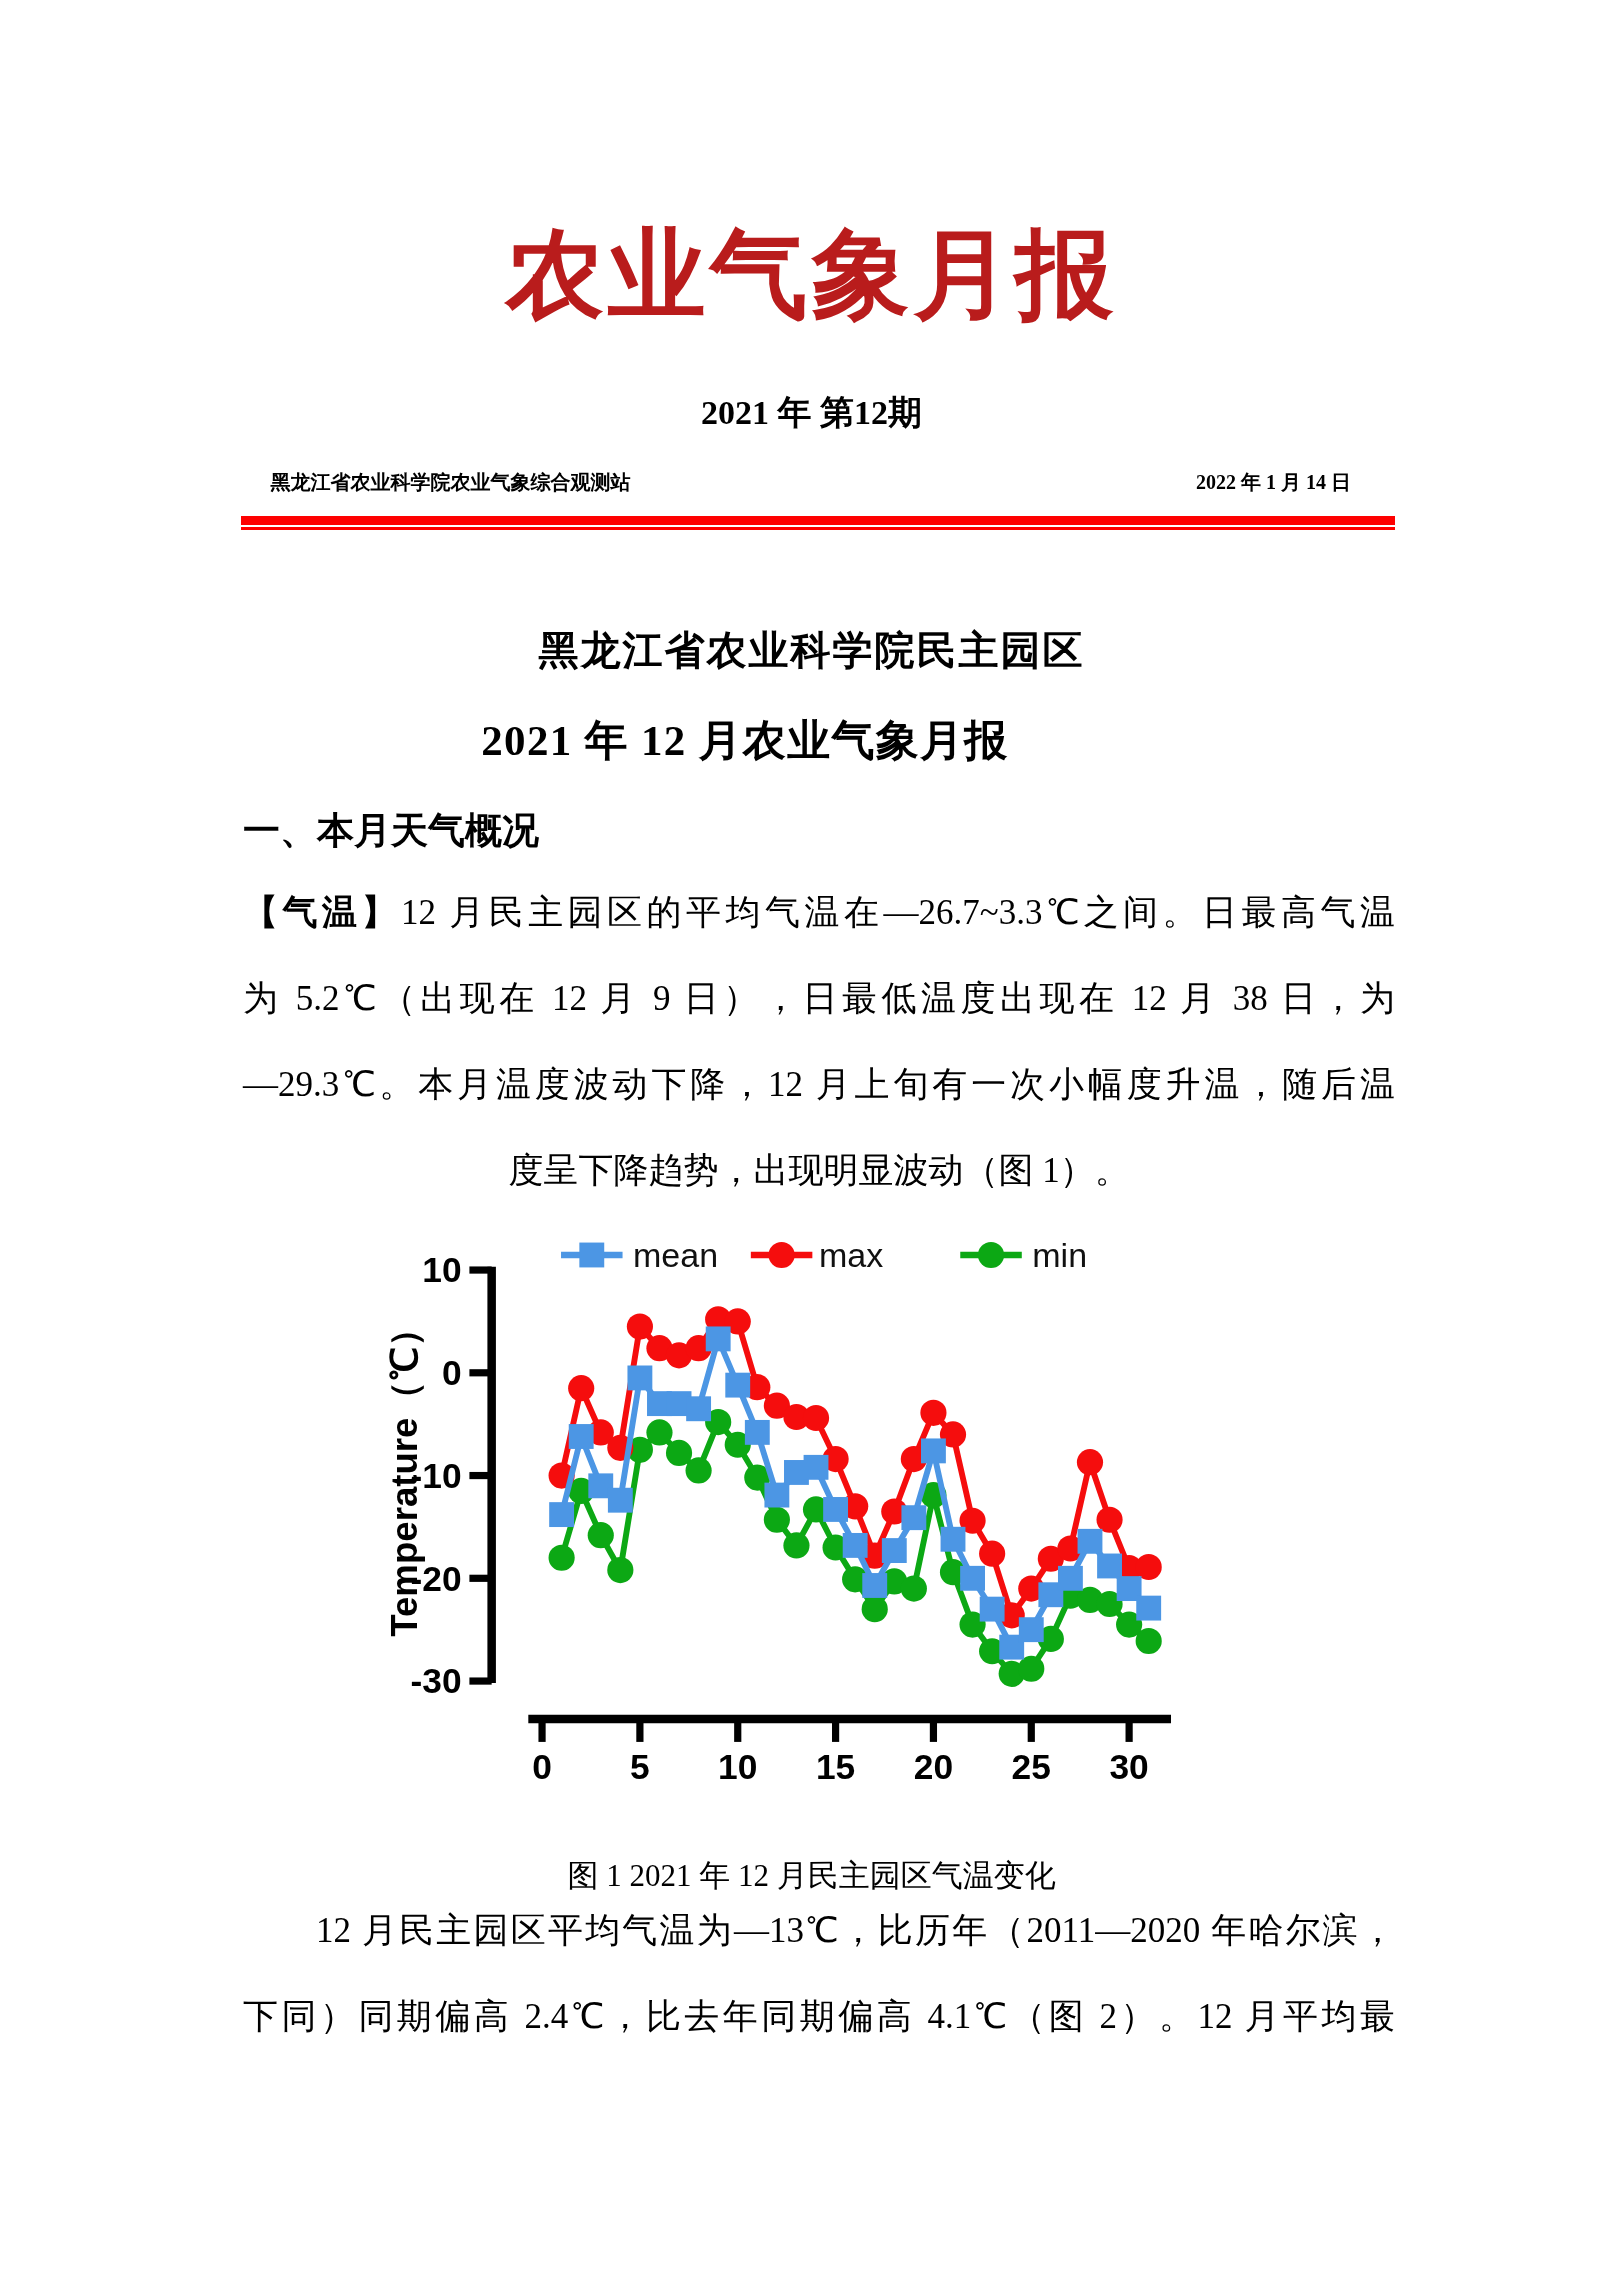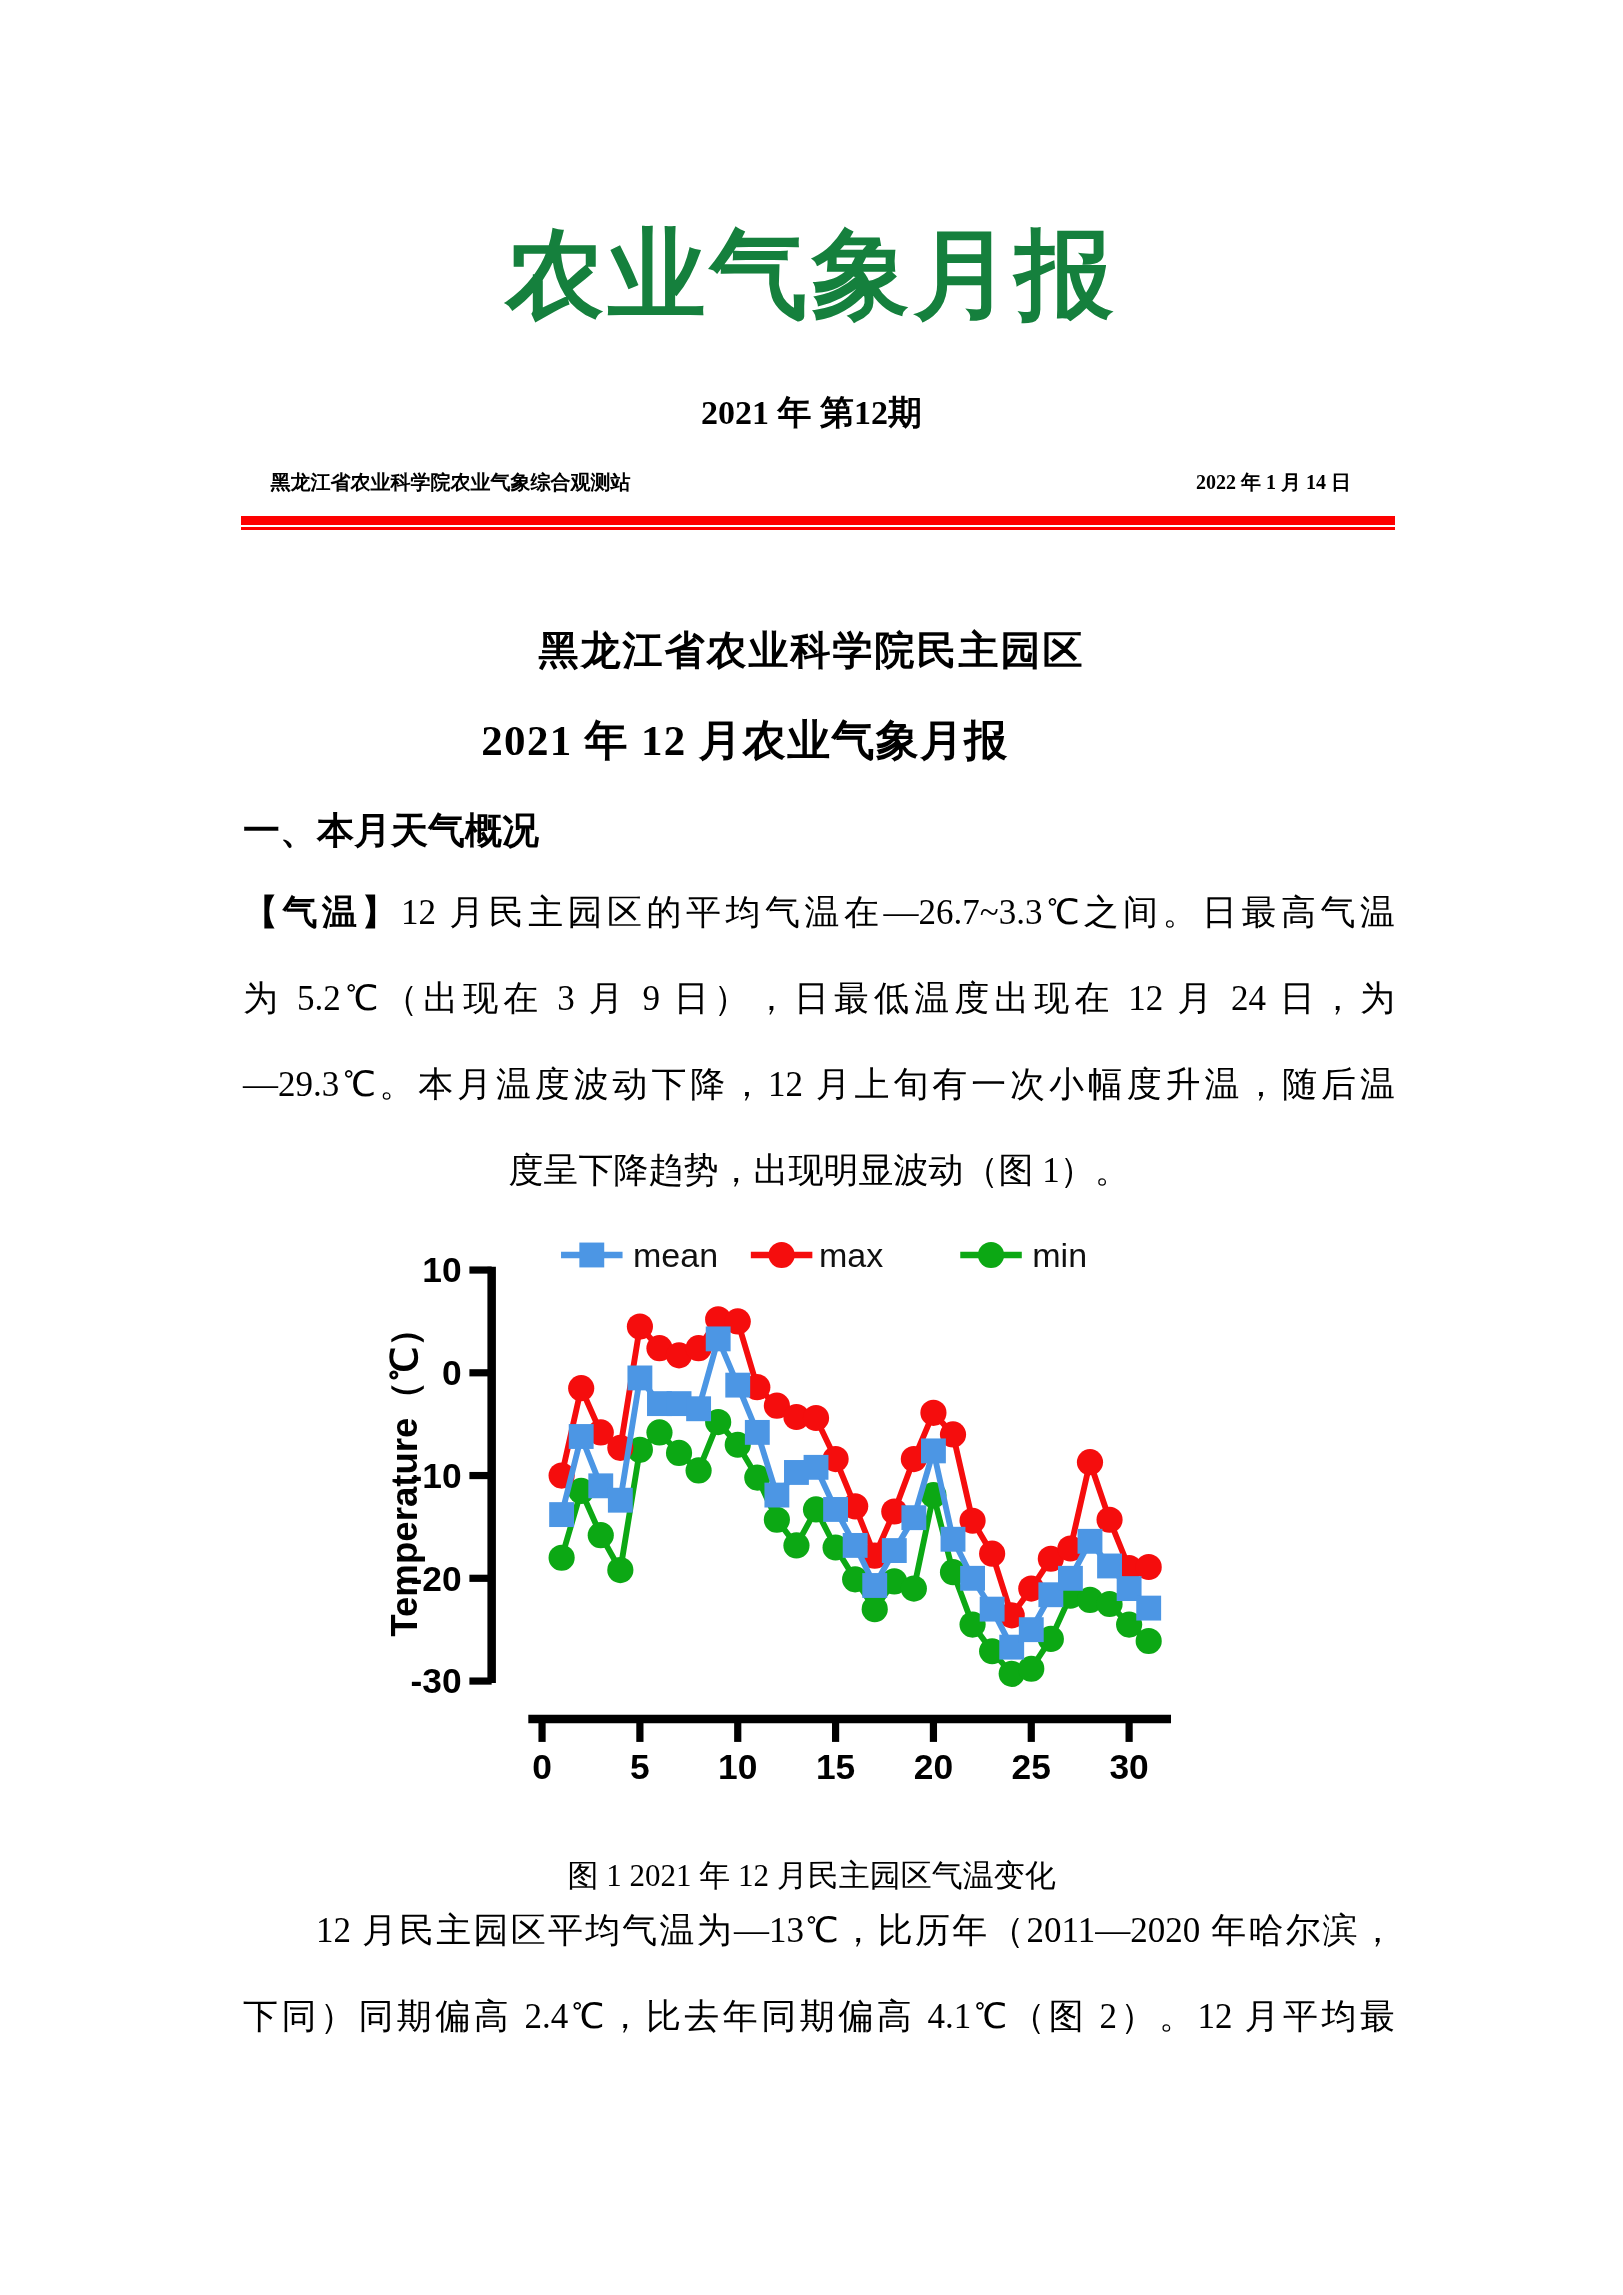--- a/index.html
+++ b/index.html
@@ -1,20 +1,20 @@
 <!DOCTYPE html>
 <html style="font-size:10.5px"><head>
 <meta charset="utf-8">
 <style>
   html,body{margin:0;padding:0;background:#ffffff;}
   .page{position:relative;width:1623px;height:2295px;background:#ffffff;overflow:hidden;
         font-family:"Liberation Serif", serif;color:#000;}
 
   .doc-title{position:absolute;top:221px;left:0;width:1623px;text-align:center;
-             font-size:98px;line-height:108px;font-weight:bold;color:#15803d;letter-spacing:3.9px;}
+             font-size:98px;line-height:108px;font-weight:bold;color:#b91c1c;letter-spacing:3.9px;}
   .issue{position:absolute;top:391px;left:0;width:1623px;text-align:center;
          font-size:34px;line-height:44px;font-weight:bold;}
   .masthead{position:absolute;top:462px;left:243px;width:1152px;display:flex;
             justify-content:space-between;align-items:baseline;font-size:20px;line-height:41px;}
   .masthead .station{font-weight:bold;padding-left:27.5px;}
   .masthead .mdate{font-weight:bold;padding-right:44px;margin-left:22px;}
   .rule{position:absolute;top:516px;left:241px;width:1154px;}
   .rule .thick{height:8.5px;background:#fe0000;}
   .rule .gap{height:2px;background:transparent;}
   .rule .thin{height:3.3px;background:#fe0000;}
@@ -63,21 +63,21 @@
     <div class="thin"></div>
   </div>
 
   <div class="h1">黑龙江省农业科学院民主园区</div>
   <div class="h2">2021 年 12 月农业气象月报</div>
 
   <div class="sec">一、本月天气概况</div>
 
   <div class="para p1">
     <div class="jline"><b>【气温】</b><span>12 月民主园区的平均气温在—26.7~3.3℃之间。日最高气温</span></div>
-    <div class="jline">为 5.2℃（出现在 3 月 9 日），日最低温度出现在 12 月 24 日，为</div>
+    <div class="jline">为 5.2℃（出现在 12 月 9 日），日最低温度出现在 12 月 38 日，为</div>
     <div class="jline">—29.3℃。本月温度波动下降，12 月上旬有一次小幅度升温，随后温</div>
     <div class="lline">度呈下降趋势，出现明显波动（图 1）。</div>
   </div>
 
   <svg id="chart" class="chart-svg" viewBox="560 1860 1340 880" xmlns="http://www.w3.org/2000/svg">
       <line x1="752" y1="1936" x2="752" y2="2572" stroke="#000" stroke-width="13"></line>
       <line x1="718" y1="1941" x2="752" y2="1941" stroke="#000" stroke-width="11"></line>
       <text x="706" y="1960" text-anchor="end" class="tick-label">10</text>
       <line x1="718" y1="2098" x2="752" y2="2098" stroke="#000" stroke-width="11"></line>
       <text x="706" y="2117" text-anchor="end" class="tick-label">0</text>

